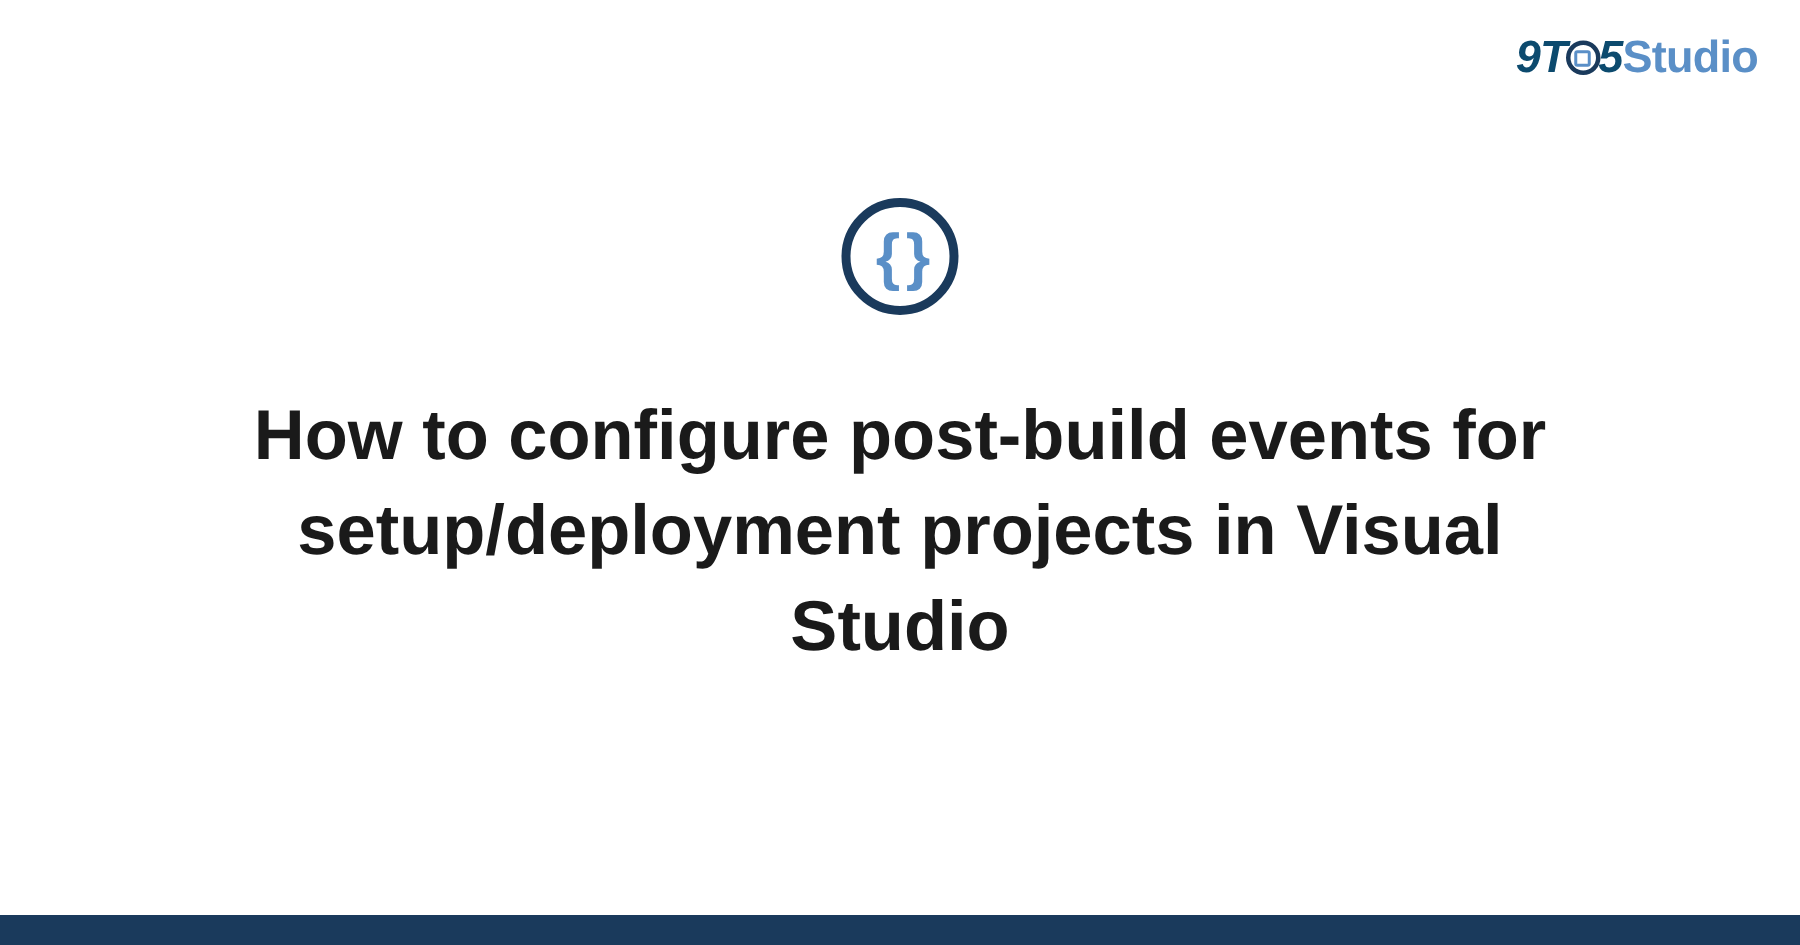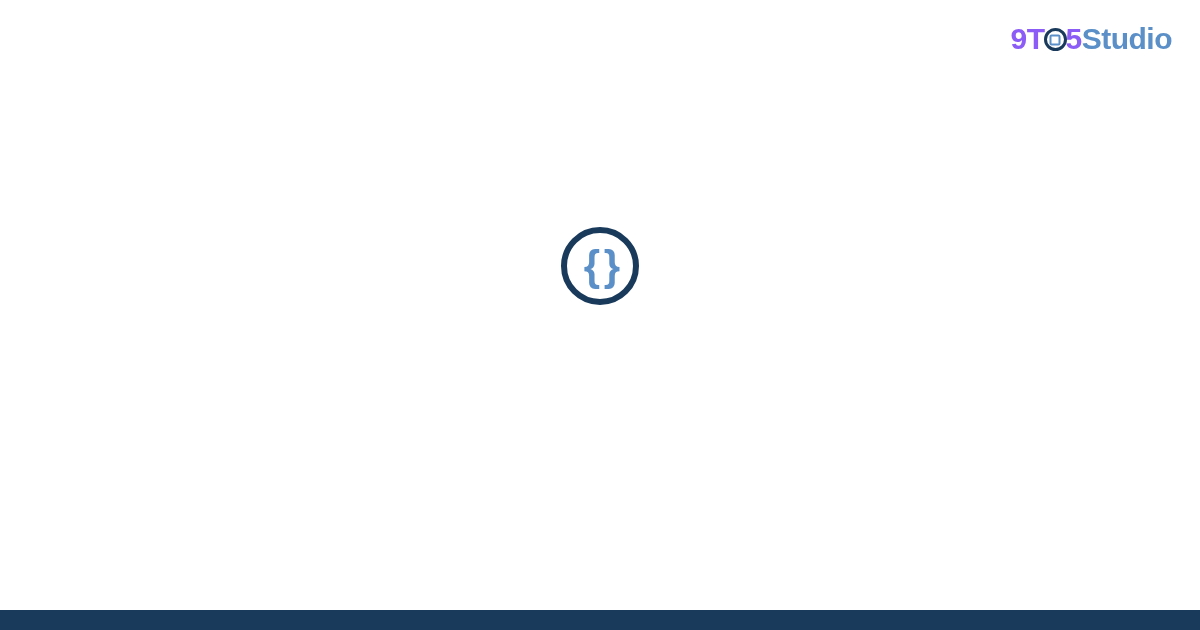--- a/index.html
+++ b/index.html
@@ -17,21 +17,22 @@
     }
     .logo {
       position: absolute;
       top: 22px;
       right: 28px;
       font-size: 30px;
       font-weight: 600;
       letter-spacing: -0.5px;
     }
     .logo-dark {
-      color: #8b5cf6;
+      color: #0c4a6e;
+      font-style: italic;
     }
     .logo-light {
       color: #5a8fc7;
     }
     .logo-o {
       display: inline-block;
       width: 23px;
       height: 23px;
       border: 3px solid #1a3a5c;
       border-radius: 50%;
@@ -101,15 +102,16 @@
 <body>
 
 <div class="logo">
   <span class="logo-dark">9T</span><span class="logo-o"></span><span class="logo-dark">5</span><span class="logo-light">Studio</span>
 </div>
 
 <div class="content">
   <div class="icon-badge">
     <span class="braces">{ }</span>
   </div>
+  <h1 class="title">How to configure post-build events for setup/deployment projects in Visual Studio</h1>
 </div>
 
 <div class="bottom-bar"></div>
 
 </body></html>

